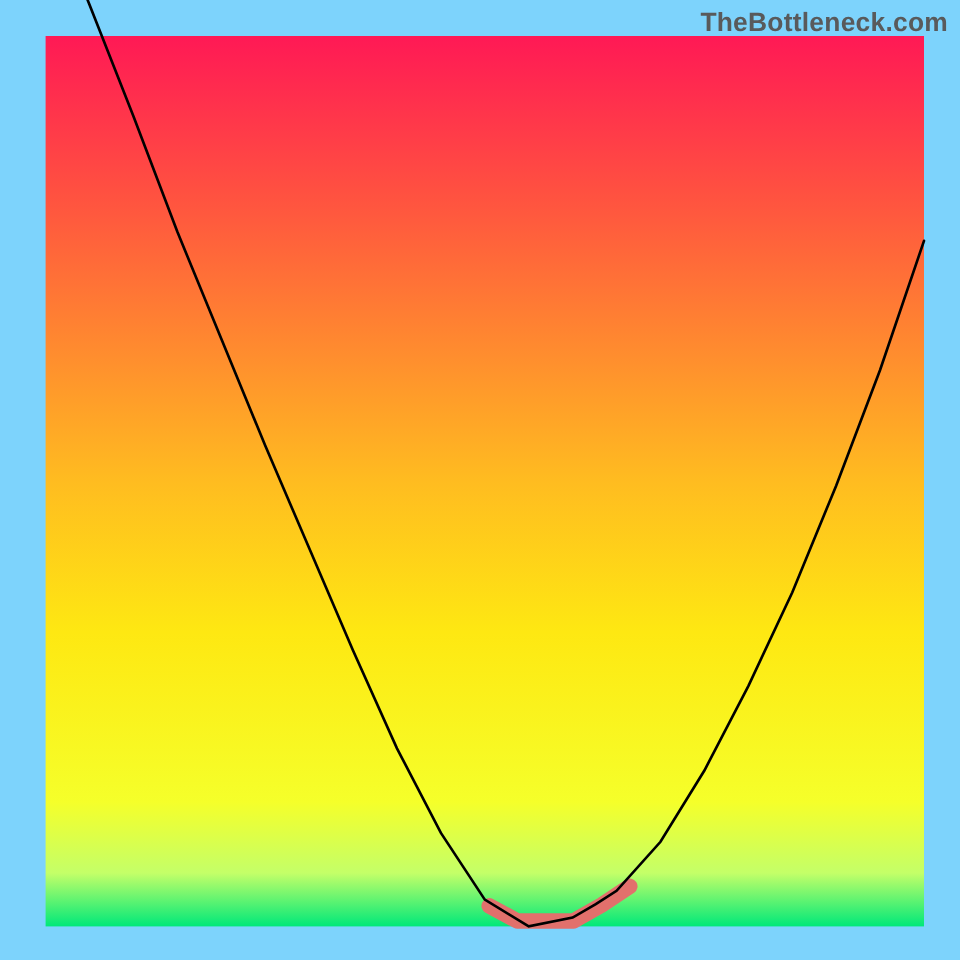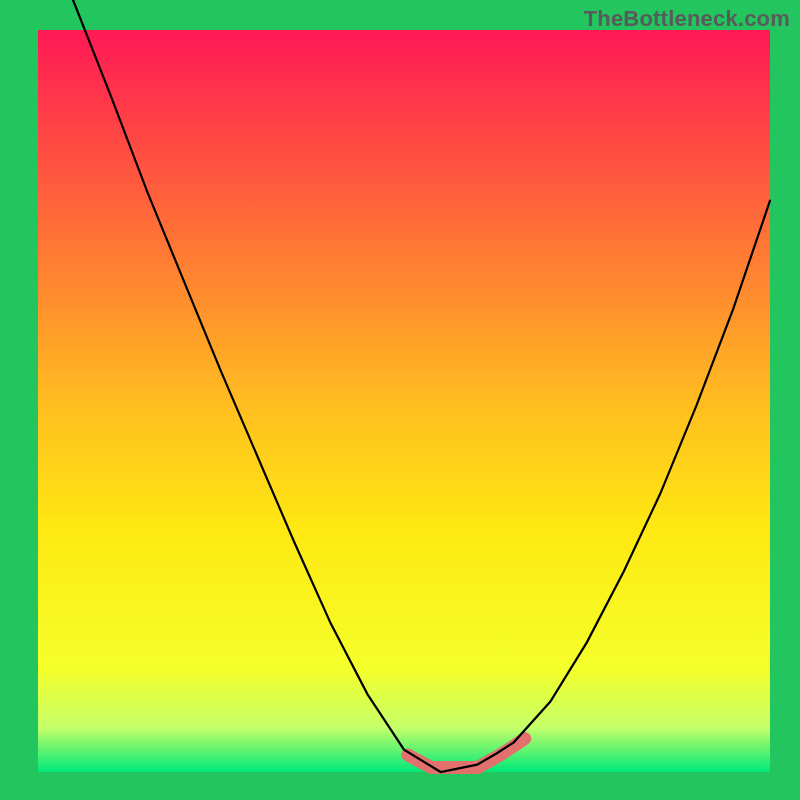--- a/index.html
+++ b/index.html
@@ -7,21 +7,21 @@
     padding: 0;
     width: 800px;
     height: 800px;
     background: #000;
     overflow: hidden;
   }
   .container {
     position: relative;
     width: 800px;
     height: 800px;
-    background: #22c55e;
+    background: #7dd3fc;
   }
   .watermark {
     position: absolute;
     top: 6px;
     right: 10px;
     color: #595a5b;
     font-family: Arial, Helvetica, sans-serif;
     font-size: 22px;
     font-weight: 600;
     letter-spacing: 0.2px;

